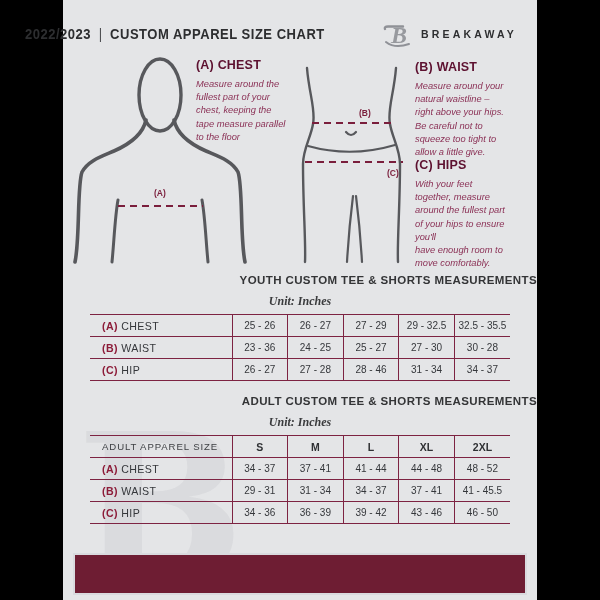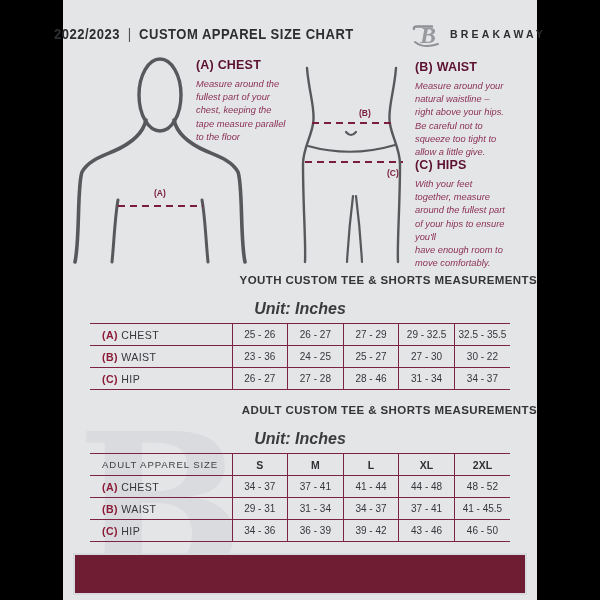--- a/index.html
+++ b/index.html
@@ -1,42 +1,42 @@
 <!DOCTYPE html>
 <html><head>
 <meta charset="utf-8">
 <style>
   html,body{margin:0;padding:0;background:#000;}
   .stage{position:relative;width:600px;height:600px;background:#000;overflow:hidden;
          font-family:"Liberation Sans",sans-serif;}
   .page{position:absolute;left:63px;top:0;width:474px;height:600px;background:#e4e5e7;}
 
   
-  .hdr{display:flex;justify-content:center;align-items:center;padding:20px 20px 0 20px;}
+  .hdr{display:flex;justify-content:flex-end;align-items:center;padding:20px 20px 0 20px;}
   .hdr-title{display:flex;align-items:center;gap:9px;transform:scaleX(.84);transform-origin:left center;
              white-space:nowrap;font-weight:800;font-size:15.5px;color:#2d2e30;letter-spacing:.6px;}
   .hdr-sep{font-weight:400;color:#4a4b4d;}
   .brand{display:flex;align-items:center;gap:7px;}
   .brand-name{font-weight:700;font-size:10.5px;letter-spacing:3.2px;color:#2d2e30;}
 
   
   .diagram{position:relative;height:212px;margin-top:6px;z-index:1;}
   .fig{position:absolute;}
   .guide{position:absolute;color:#5d1130;}
   .guide h3{margin:0 0 6px 0;font-size:12.5px;font-weight:800;color:#5d1130;letter-spacing:.2px;}
   .guide p{margin:0;font-size:9.3px;line-height:1.42;font-style:italic;font-weight:400;
            color:#8b3156;white-space:pre-line;}
   .marker{font-size:8.5px;font-weight:800;fill:#7a1e3c;font-family:"Liberation Sans",sans-serif;}
   .outline{fill:none;stroke:#57585c;stroke-linecap:round;}
   .dash{stroke:#7a1e3c;stroke-width:2.2;stroke-dasharray:7 5;fill:none;}
 
   
   .tbl-sec{position:relative;z-index:1;}
   .tbl-title{text-align:right;font-size:11.5px;font-weight:700;color:#333436;letter-spacing:.4px;margin-top:8px;}
-  .tbl-unit{text-align:center;font-size:16px;font-style:italic;font-weight:700;color:#3a3b3d;margin-top:14px;}
+  .tbl-unit{text-align:center;font-size:12px;font-style:italic;font-weight:700;color:#3a3b3d;margin-top:8px;font-family:Liberation Serif, serif;}
   table{border-collapse:collapse;width:420px;margin:5px auto 0;table-layout:fixed;}
   col.lbl{width:142px;}
   td,th{height:21px;padding:0;}
   tr{border-top:1.6px solid #7d2342;}
   tr:last-child{border-bottom:1.6px solid #7d2342;}
   td+td,th+th{border-left:1.2px solid #7d2342;text-align:center;}
   th.lblcell{font-weight:400;font-size:9.6px;letter-spacing:.9px;color:#3e4044;text-align:left;padding-left:12px;}
   th.sizecell{font-weight:800;font-size:10.5px;color:#2f3134;}
   td.lblcell{text-align:left;padding-left:12px;font-size:10.6px;letter-spacing:.4px;color:#35373b;}
   td.lblcell .pfx{color:#8c1b38;font-weight:800;}
@@ -148,21 +148,21 @@
           <td class="val">27 - 29</td>
           <td class="val">29 - 32.5</td>
           <td class="val">32.5 - 35.5</td>
         </tr>
         <tr>
           <td class="lblcell"><span class="pfx">(B)</span> <span>WAIST</span></td>
           <td class="val">23 - 36</td>
           <td class="val">24 - 25</td>
           <td class="val">25 - 27</td>
           <td class="val">27 - 30</td>
-          <td class="val">30 - 22</td>
+          <td class="val">30 - 28</td>
         </tr>
         <tr>
           <td class="lblcell"><span class="pfx">(C)</span> <span>HIP</span></td>
           <td class="val">26 - 27</td>
           <td class="val">27 - 28</td>
           <td class="val">28 - 46</td>
           <td class="val">31 - 34</td>
           <td class="val">34 - 37</td>
         </tr>
       </tbody>

